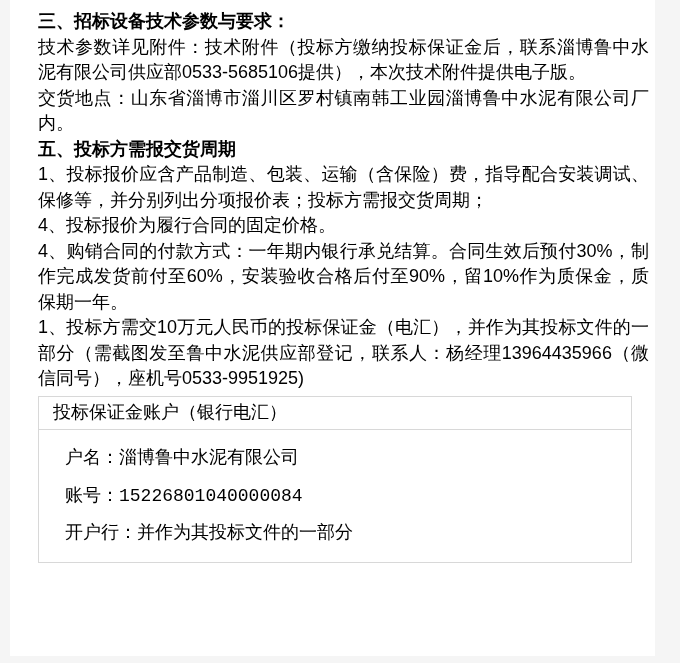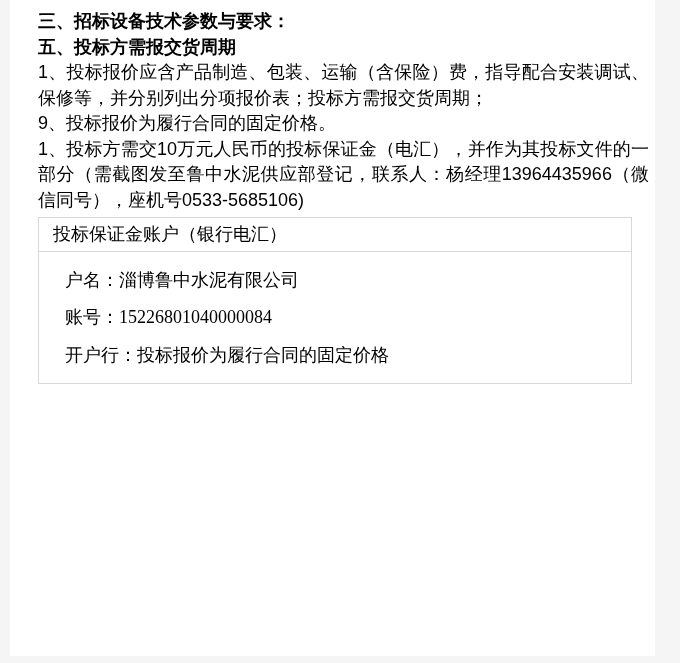--- a/index.html
+++ b/index.html
@@ -36,55 +36,58 @@
   table.deposit-table {
     margin-top: 4px;
     width: 594px;
     border-collapse: collapse;
     table-layout: fixed;
   }
   table.deposit-table td {
     border: 1px solid #d8d8d8;
     background: #ffffff;
     padding: 4px 10px 3px 14px;
-    font-family: Liberation Serif, serif;
+    font-family: Liberation Mono, monospace;
     font-size: 18px;
     line-height: 25.5px;
     color: #000000;
     vertical-align: middle;
   }
   table.deposit-table td .bank-line {
     margin: 12px;
   }
 </style>
 </head>
 <body>
 
 <div class="content-area">
   <div class="doc">
 
     <p class="h">三、招标设备技术参数与要求：</p>
+    <p>技术参数详见附件：技术附件（投标方缴纳投标保证金后，联系淄博鲁中水泥有限公司供应部0533-5685106提供），本次技术附件提供电子版。</p>
 
+    <p>交货地点：山东省淄博市淄川区罗村镇南韩工业园淄博鲁中水泥有限公司厂内。</p>
 
     <p class="h">五、投标方需报交货周期</p>
     <p>1、投标报价应含产品制造、包装、运输（含保险）费，指导配合安装调试、保修等，并分别列出分项报价表；投标方需报交货周期；</p>
-    <p>9、投标报价为履行合同的固定价格。</p>
+    <p>4、投标报价为履行合同的固定价格。</p>
+    <p>4、购销合同的付款方式：一年期内银行承兑结算。合同生效后预付30%，制作完成发货前付至60%，安装验收合格后付至90%，留10%作为质保金，质保期一年。</p>
 
-    <p>1、投标方需交10万元人民币的投标保证金（电汇），并作为其投标文件的一部分（需截图发至鲁中水泥供应部登记，联系人：杨经理13964435966（微信同号），座机号0533-5685106)</p>
+    <p>1、投标方需交10万元人民币的投标保证金（电汇），并作为其投标文件的一部分（需截图发至鲁中水泥供应部登记，联系人：杨经理13964435966（微信同号），座机号0533-9951925)</p>
 
     <table class="deposit-table">
       <tbody>
         <tr>
           <td>投标保证金账户（银行电汇）</td>
         </tr>
         <tr>
           <td>
             <div class="bank-line">户名：淄博鲁中水泥有限公司</div>
             <div class="bank-line">账号：15226801040000084</div>
-            <div class="bank-line">开户行：投标报价为履行合同的固定价格</div>
+            <div class="bank-line">开户行：并作为其投标文件的一部分</div>
 
           </td>
         </tr>
       </tbody>
     </table>
 
   </div>
 </div>
 
 </body></html>

